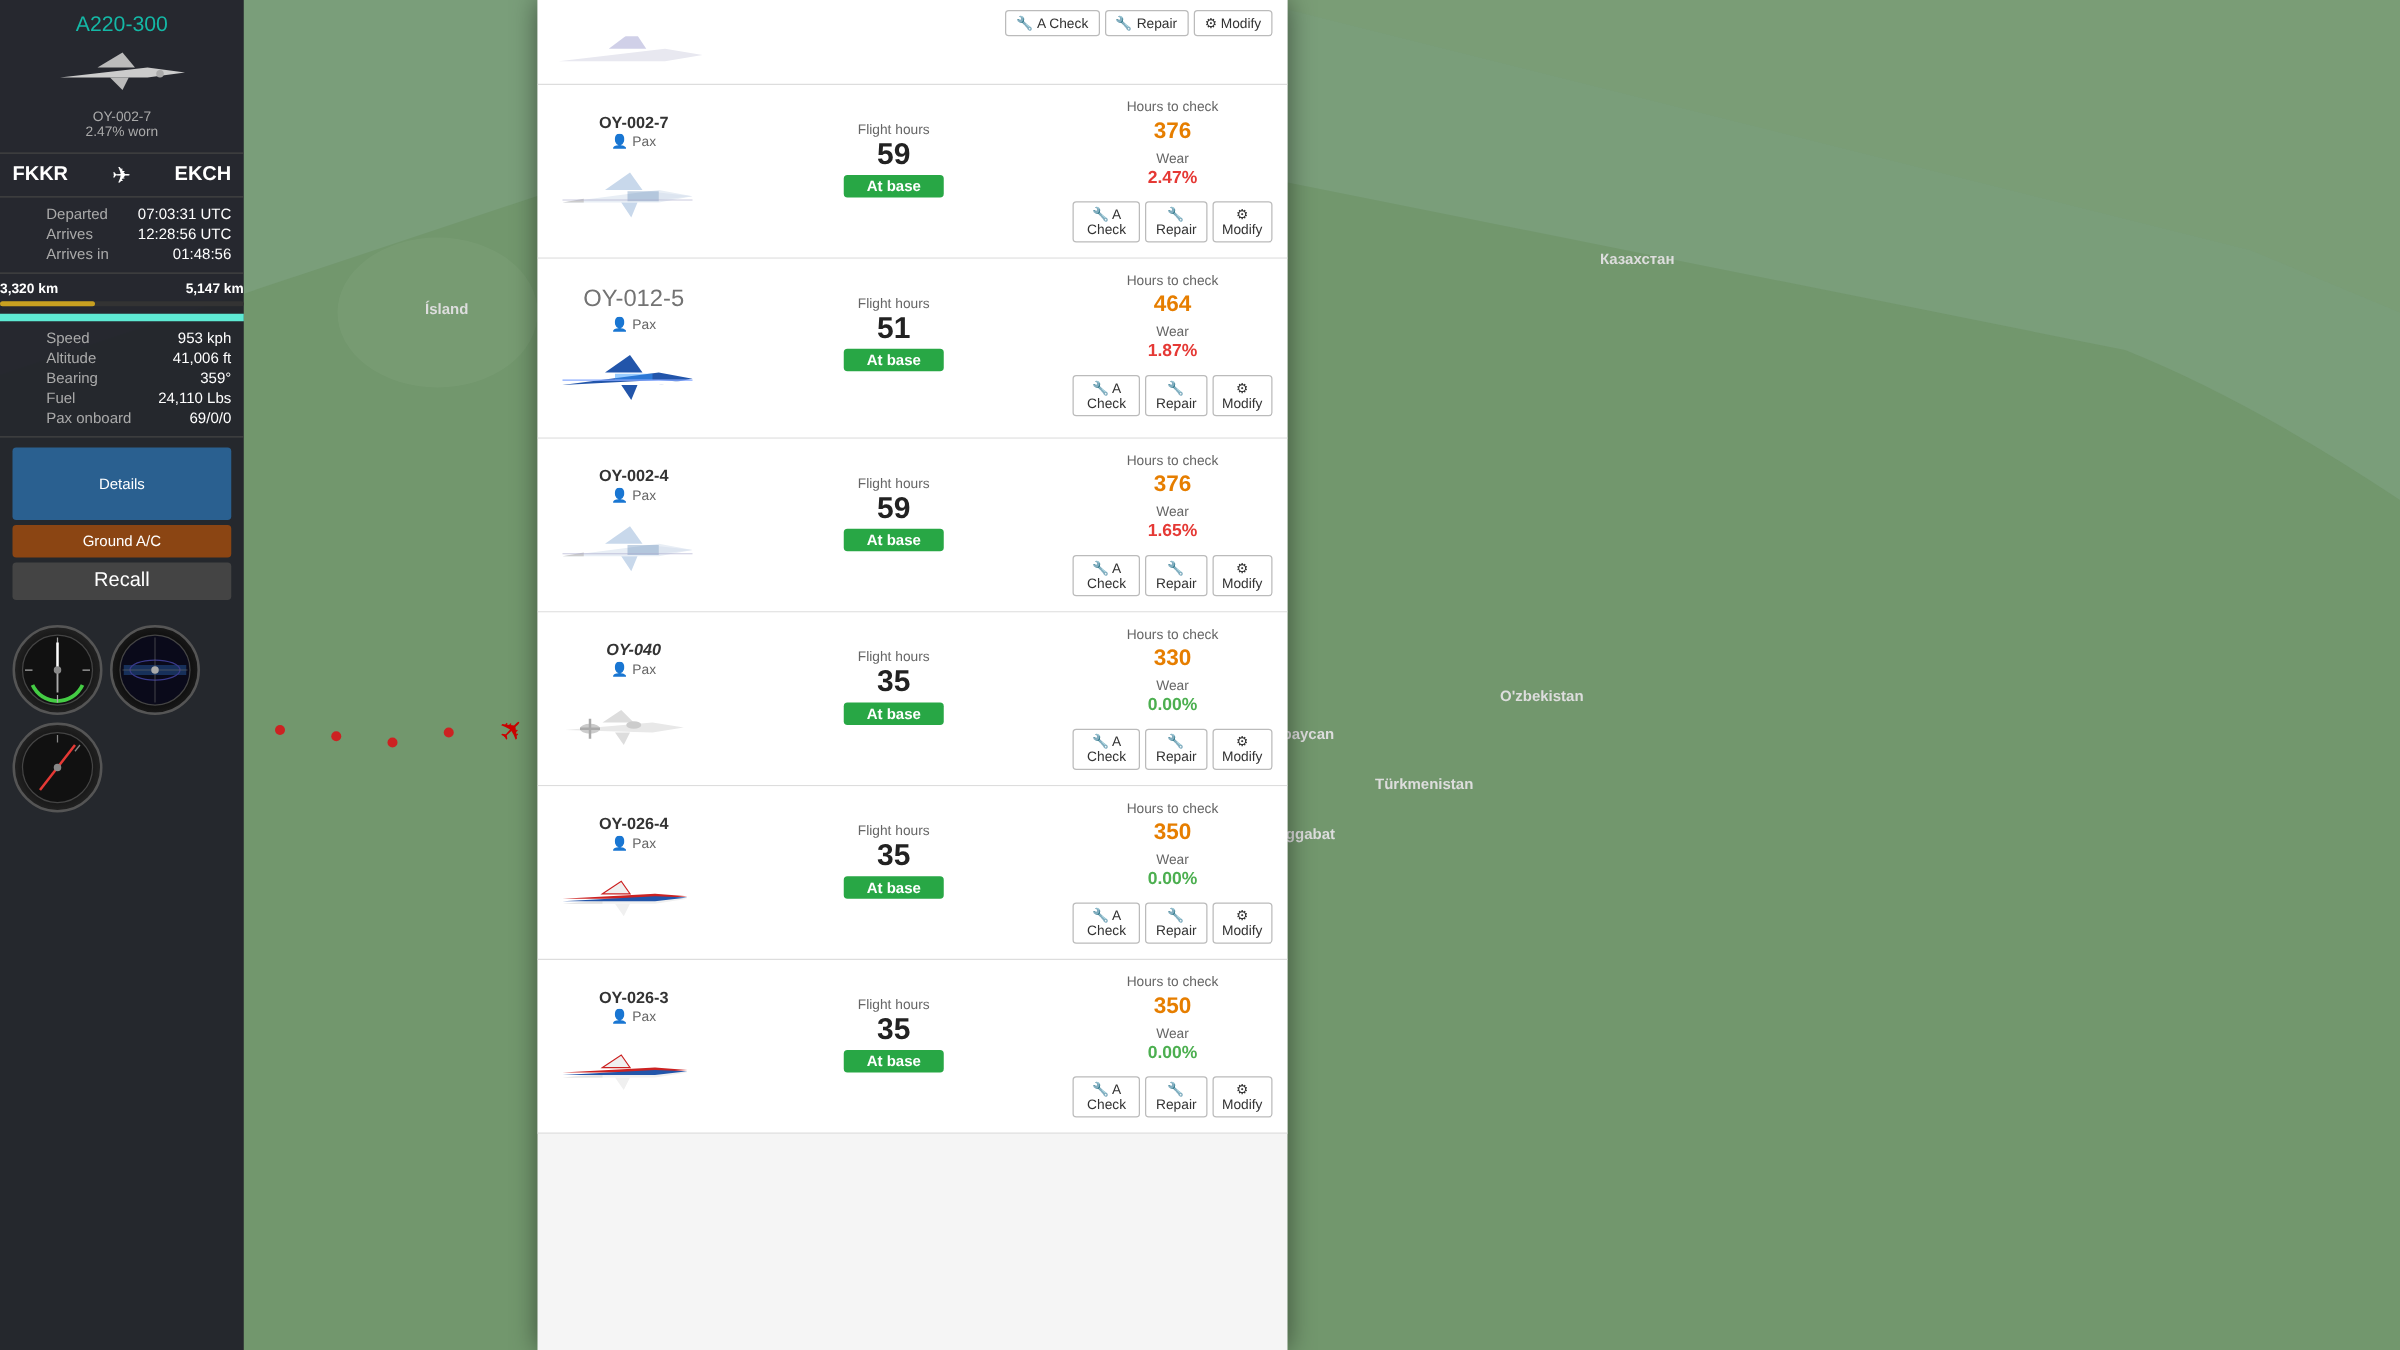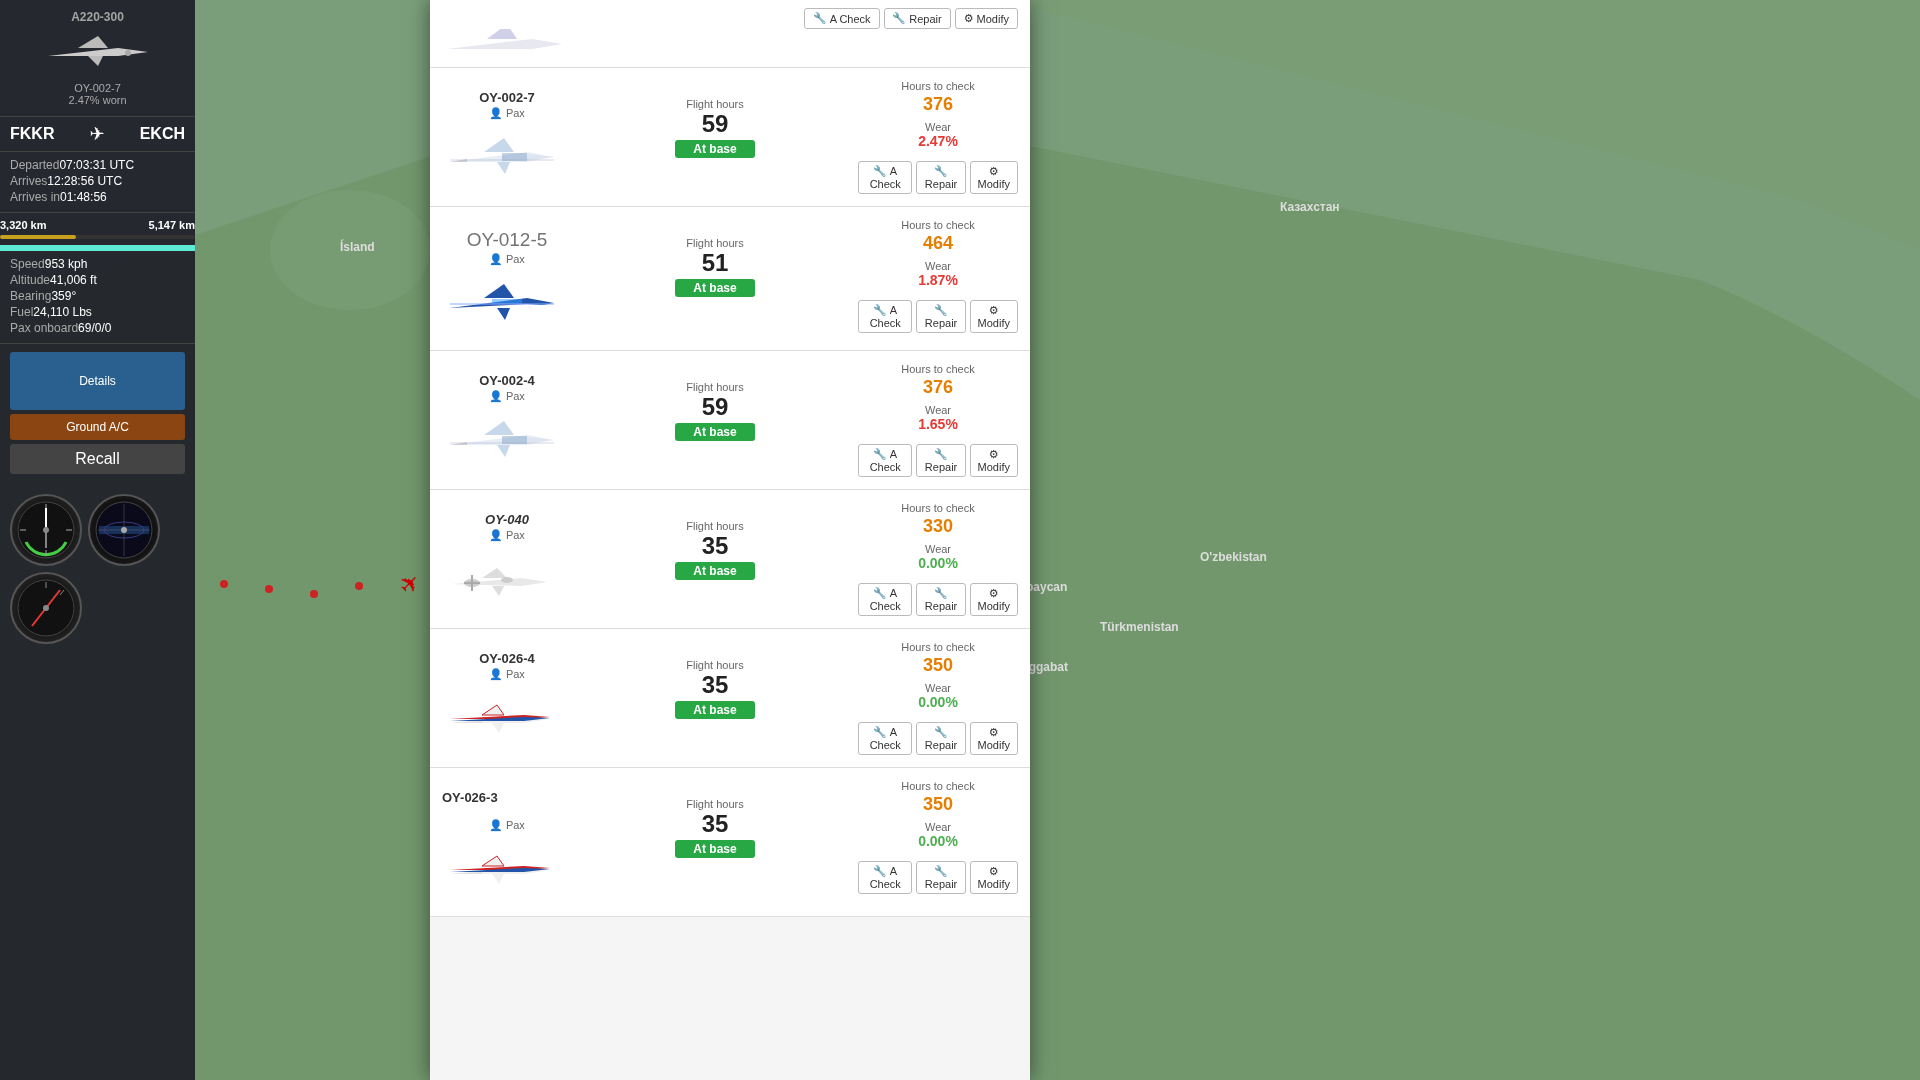--- a/index.html
+++ b/index.html
@@ -31,23 +31,23 @@
       color: #ccc;
       z-index: 10;
     }
 
     .aircraft-header {
       padding: 10px;
       text-align: center;
       border-bottom: 1px solid #444;
     }
     .aircraft-title {
-      font-size: 12px;
-      font-weight: bold;
-      color: #a3a3a3;
+      font-size: 17px;
+      font-weight: normal;
+      color: #14b8a6;
       margin-bottom: 4px;
     }
     .aircraft-img {
       width: 120px;
       height: 50px;
       margin: 4px auto;
       display: block;
     }
     .aircraft-subtitle {
       font-size: 11px;
@@ -70,21 +70,23 @@
       color: #fff;
       font-size: 18px;
     }
 
     .info-grid {
       padding: 6px 10px;
       border-bottom: 1px solid #444;
     }
     .info-row {
       display: flex;
+      justify-content: space-between;
       margin-bottom: 2px;
+      margin-left: 27px;
     }
     .info-label { color: #aaa; }
     .info-value { color: #fff; }
 
     .distance-bar {
       padding: 6px 0;
       border-bottom: 6px solid #5eead4;
       font-weight: bold;
     }
     .dist-row {
@@ -586,21 +588,21 @@
           <button style="padding:3px 7px;background:#fff;border:1px solid #bbb;border-radius:3px;font-size:11px;cursor:pointer;color:#333;">🔧 Repair</button>
           <button style="padding:3px 7px;background:#fff;border:1px solid #bbb;border-radius:3px;font-size:11px;cursor:pointer;color:#333;">⚙ Modify</button>
         </div>
       </div>
     </div>
   </div>
       <div style="background: rgb(255, 255, 255); border-bottom: 1px solid rgb(221, 221, 221); padding: 12px;">
     <div style="display:flex;align-items:flex-start;gap:10px;">
 
       <div style="width:130px;flex-shrink:0;padding-top:10px;">
-        <div style="font-size:13px;font-weight:bold;color:#333;margin-bottom:14px;text-align:left;">OY-026-3</div>
+        <div style="font-size:13px;font-weight:bold;color:#333;margin-bottom:2px;text-align:center;">OY-026-3</div>
         <div style="font-size:11px;color:#666;text-align:center;margin-bottom:4px;">👤 Pax</div>
         <svg width="120" height="65" viewBox="0 0 120 65">
     <path d="M8,38 L82,30 L108,34 L82,38 Z" fill="#f0f0f0"></path>
     <path d="M8,38 L40,36 L40,38 Z" fill="#e0e0e0"></path>
 
     <path d="M8,34 L82,30 L108,32 L82,34 Z" fill="#cc2222"></path>
     <path d="M8,36 L82,32 L108,33 L82,36 Z" fill="#2255aa"></path>
     <path d="M40,30 L55,20 L62,30 Z" fill="#f0f0f0"></path>
     <path d="M40,30 L55,20 L62,30 Z" fill="none" stroke="#cc2222" stroke-width="1"></path>
     <path d="M50,38 L57,48 L62,38 Z" fill="#f0f0f0"></path>

